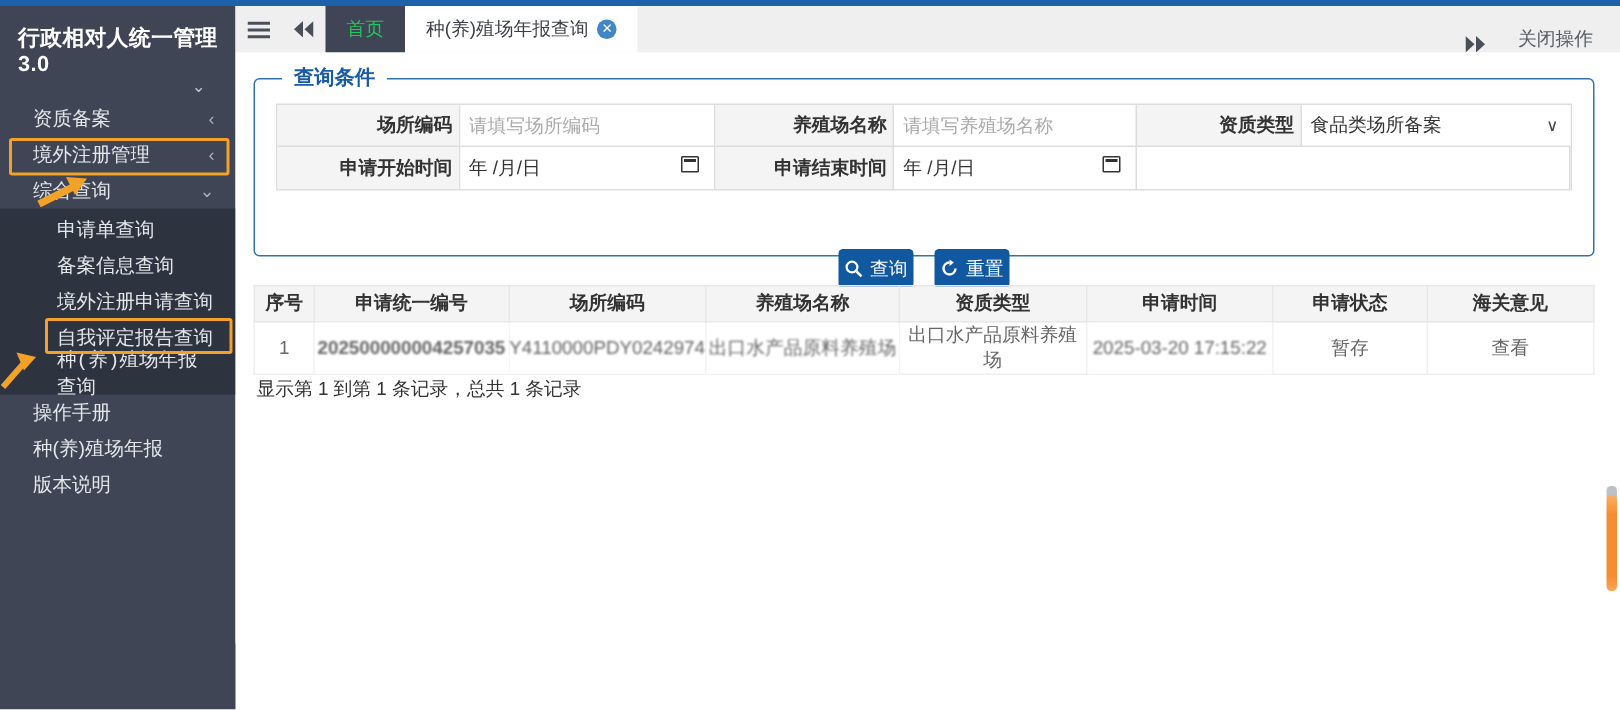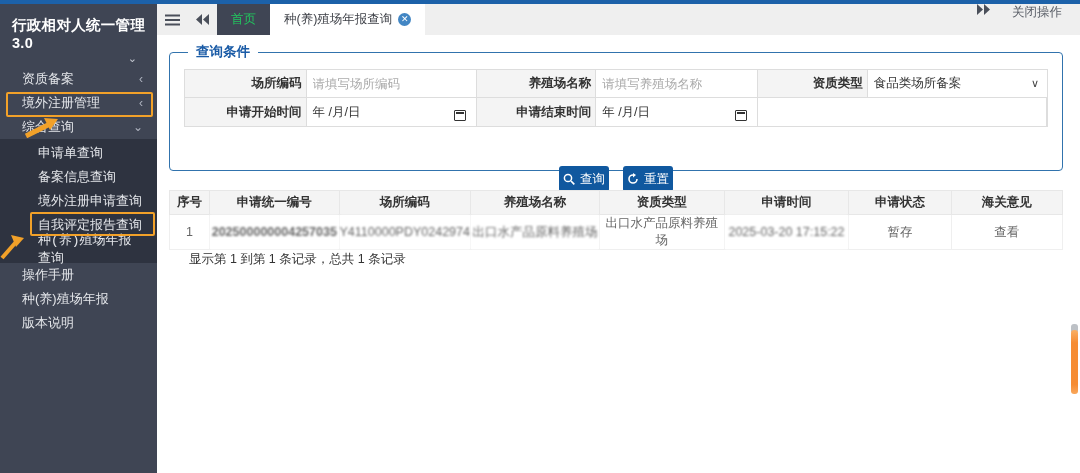--- a/index.html
+++ b/index.html
@@ -27,55 +27,55 @@
   .ann-arrow { position:absolute; pointer-events:none; }
 
   
   .topbar { position:absolute; left:157px; top:4px; width:923px; height:31px; background:#efefef; display:flex; align-items:stretch; }
   .tb-icon { display:flex; align-items:center; justify-content:center; width:30px; color:#4a4f5a; cursor:pointer; }
   .tab { display:flex; align-items:center; padding:0 14px; font-size:12.5px; cursor:pointer; }
   .tab-home { background:#3f4554; color:#22c55e;font-family:Liberation Mono, monospace; }
   .tab-active { background:#fff; color:#3c3f46; gap:6px; }
   .tab-close { display:inline-flex; align-items:center; justify-content:center; width:13px; height:13px; border-radius:50%; background:#4286c4; color:#fff; font-size:9px; line-height:1; cursor:pointer; }
   .tb-spacer { flex:1; }
-  .tb-right { display:flex; align-items:flex-start; gap:22px; padding-right:18px; color:#565b64; font-size:12.5px; }
+  .tb-right { display:flex; align-items:flex-end; gap:22px; padding-right:18px; color:#565b64; font-size:12.5px; }
 
   
   .content { position:absolute; left:157px; top:35px; width:923px; height:394px; background:#fff; }
 
   fieldset.qbox { position:absolute; left:12px; top:8px; width:894px; height:128px; border:1px solid #3173ad; border-radius:4px; padding:0 0; }
   fieldset.qbox legend { margin-left:18px; padding:0 8px; color:#1a5ba6; font-size:13.5px; font-weight:bold; }
   .qgrid { display:grid; grid-template-columns:14.1% 19.8% 13.8% 18.8% 12.7% 20.8%; width:864px; margin:8px auto 0 auto; border:1px solid #ddd; }
   .qcell { height:28px; display:flex; align-items:center; font-size:12.5px; border-right:1px solid #ddd; border-bottom:1px solid #ddd; background:#fff; }
   .qcell:nth-child(6n) { border-right:none;justify-content:center; }
   .qrow2 { border-bottom:none; }
   .qlabel { background:#f4f4f4; justify-content:flex-end; padding-right:4px; color:#333; font-weight:bold; }
   .qinput { padding:0 6px; color:#333; position:relative; }
   .qinput input { border:none; outline:none; width:100%; font-size:12.5px; color:#333; background:transparent; font-family:inherit; }
   .qinput input::placeholder { color:#aaa; }
-  .date-field { display:flex; align-items:flex-end; justify-content:space-between; width:100%; color:#333; }
+  .date-field { display:flex; align-items:flex-start; justify-content:space-between; width:100%; color:#333; }
   .cal-icon { width:12px; height:11px; border:1.5px solid #333; border-radius:1px; position:relative; margin-right:4px; cursor:pointer; }
   .cal-icon:before { content:""; position:absolute; left:1px; right:1px; top:1px; height:2px; background:#333; }
   .select-field { display:flex; align-items:center; justify-content:space-between; width:100%; color:#333; cursor:pointer; }
   .sel-caret { color:#444; font-size:11px; margin-right:2px; }
   .qempty { background:#fff; }
 
   .btn-row { position:absolute; left:0; top:105px; width:100%; display:flex; justify-content:center; gap:14px; }
   .btn { display:inline-flex; align-items:center; gap:5px; height:26px; padding:0 4px; background:#10589f; color:#fff; font-size:12.5px; border:none; border-radius:3px; cursor:pointer; }
   .btn svg { display:block; }
 
   
   .rtable { position:absolute; left:12px; top:155px; width:894px; border-collapse:collapse; font-size:12.5px; }
   .rtable th { background:#f4f4f4; border:1px solid #e7e7e7; height:24px; font-weight:bold; color:#333; text-align:center; }
   .rtable td { border:1px solid #efefef; height:27px; text-align:center; color:#666; background:#fff; }
   .link-cell { color:#2a6496; font-weight:bold; }
   .redacted { filter:blur(0.8px); }
   .view-link { color:#9aa0a6; cursor:pointer;margin-left:15px; }
 
-  .summary { position:absolute; left:32px; top:216px; font-size:12.5px; color:#333; }
+  .summary { position:absolute; left:14px; top:216px; font-size:12.5px; color:#333; }
 
   
   .scroll-thumb { position:absolute; right:2px; top:330px; width:7px; height:64px; border-radius:3px;
     background:linear-gradient(180deg,#f9b066 0%,#f68c33 20%,#f68c33 85%,#f9a85c 100%); }
   .scroll-cap { position:absolute; right:2px; top:324px; width:7px; height:8px; border-radius:3px 3px 0 0; background:#bdc1c6; }
 </style>
 </head>
 <body>
 
 <div class="canvas">

